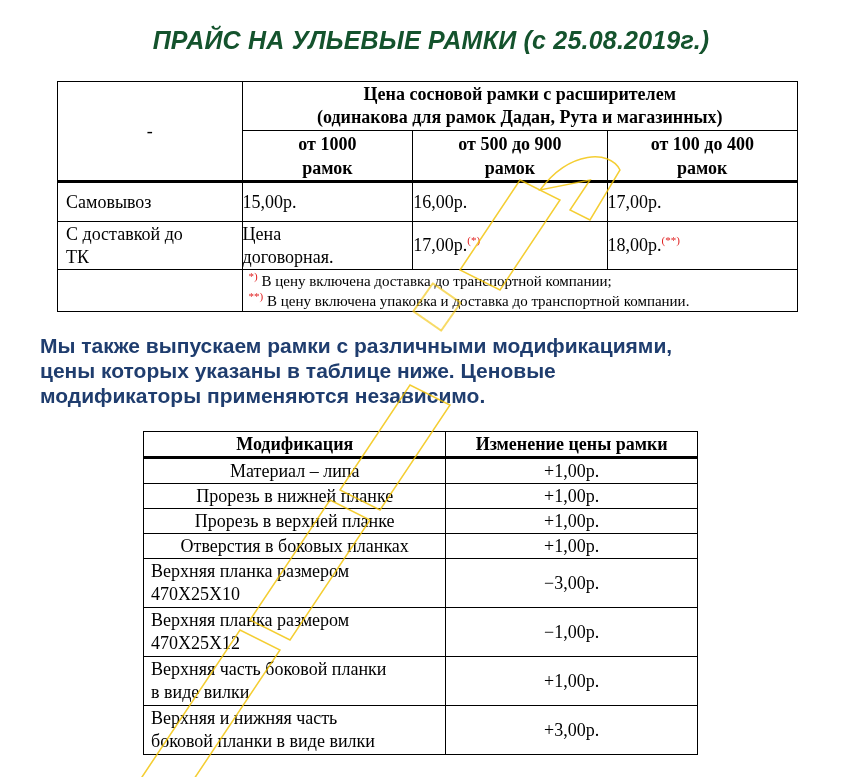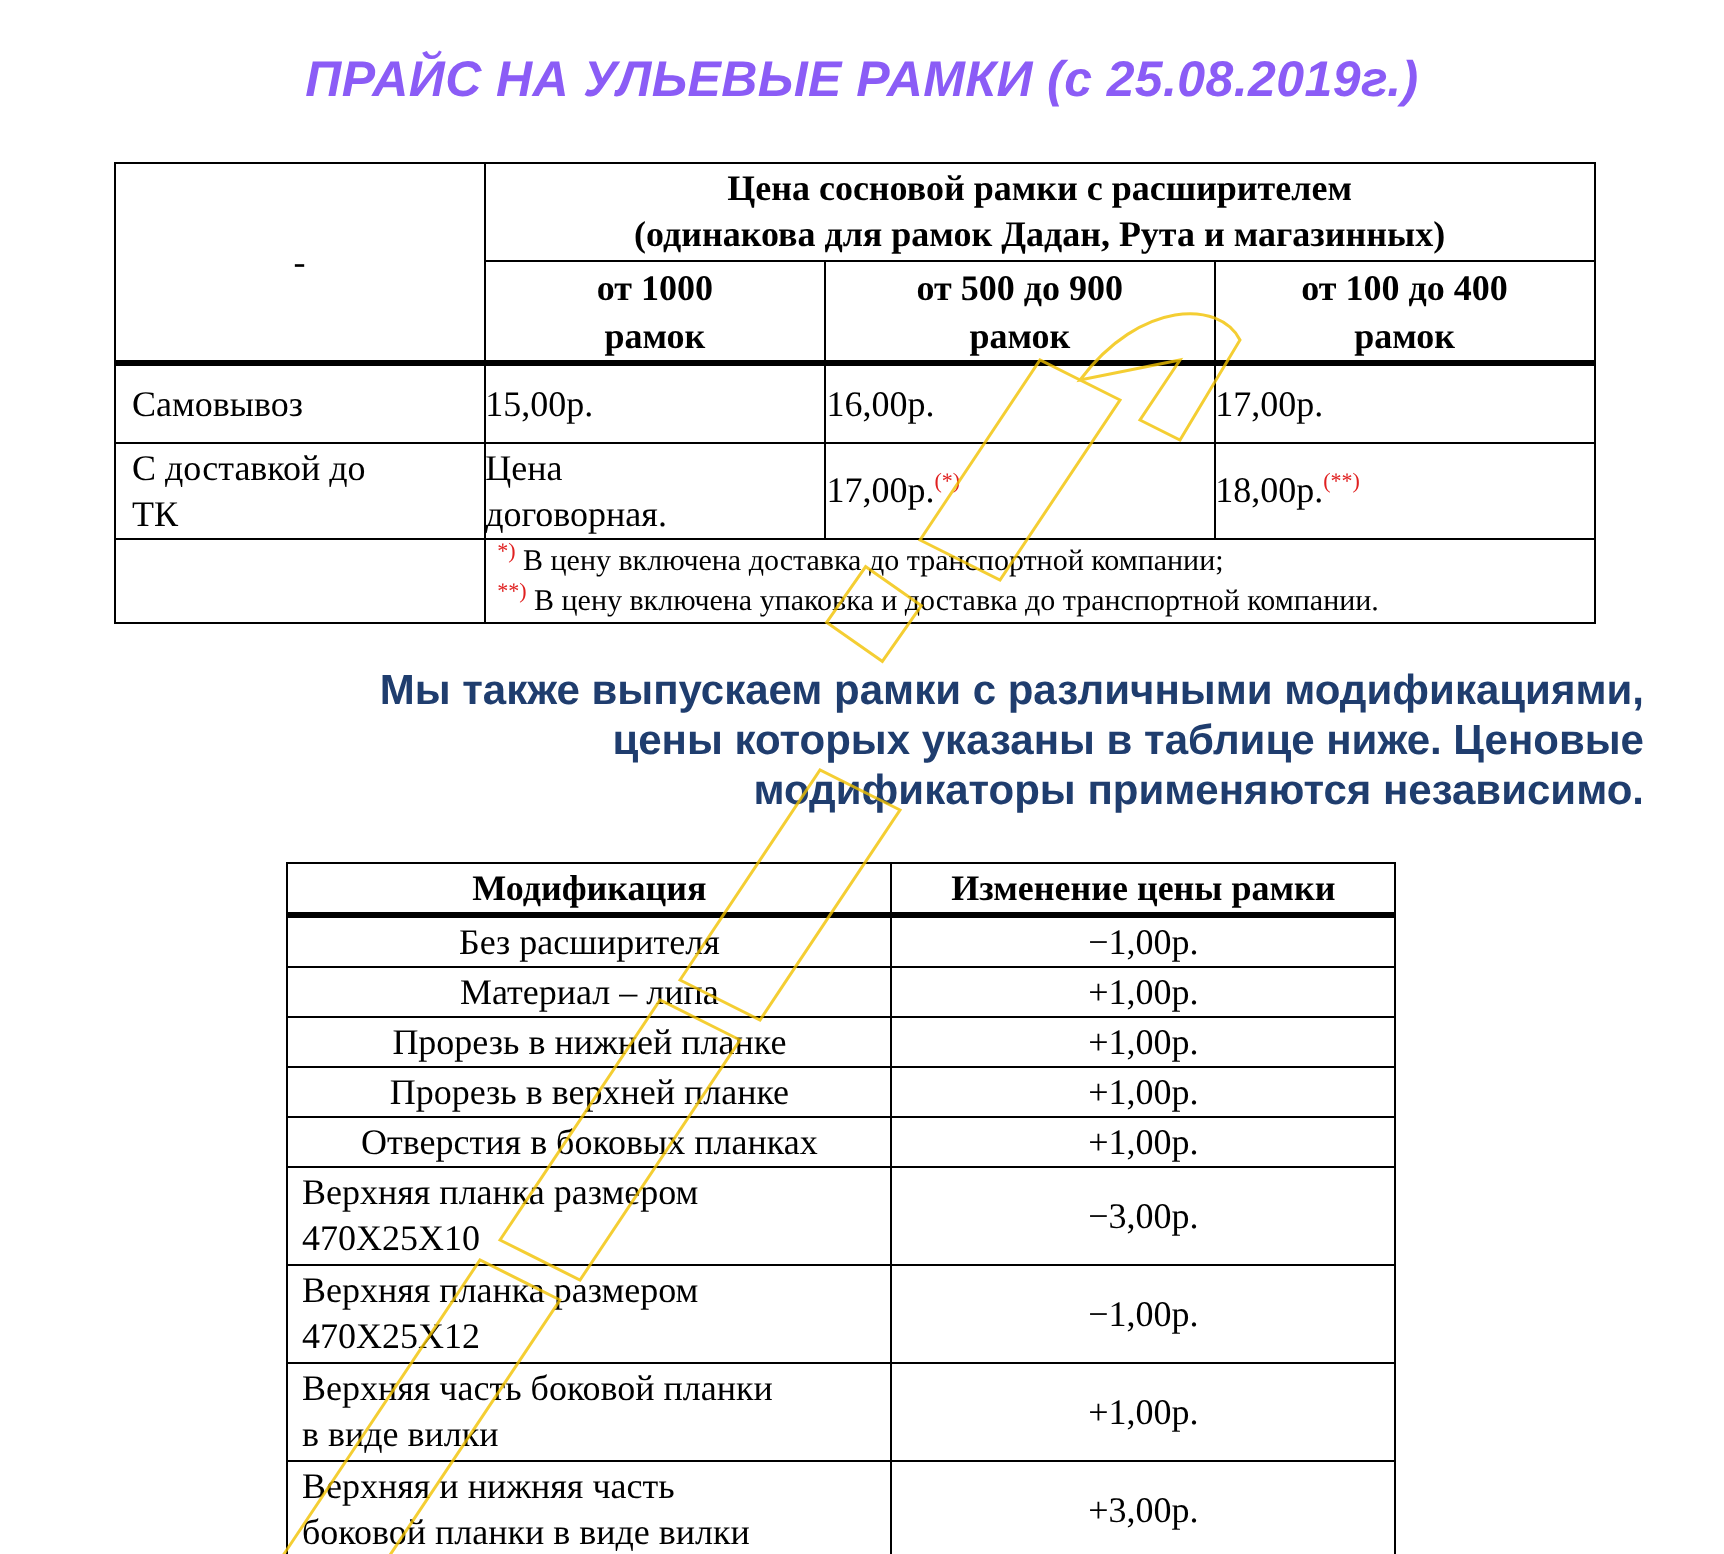--- a/index.html
+++ b/index.html
@@ -1,36 +1,36 @@
 <!DOCTYPE html>
 <html><head>
 <meta charset="utf-8">
 <style>
   html, body { margin: 0; padding: 0; background: #ffffff; }
   body { width: 862px; height: 777px; position: relative; overflow: hidden; font-family: "Liberation Serif", serif; color: #000; }
-  .title { position: absolute; left: 0; top: 26px; width: 862px; text-align: center; font-family: "Liberation Sans", sans-serif; font-weight: bold; font-style: italic; font-size: 25px; color: #8b5cf6; letter-spacing: 0.2px; }
+  .title { position: absolute; left: 0; top: 26px; width: 862px; text-align: center; font-family: "Liberation Sans", sans-serif; font-weight: bold; font-style: italic; font-size: 25px; color: #14532d; letter-spacing: 0.2px; }
   table { border-collapse: collapse; position: absolute; }
   td, th { border: 1px solid #000; padding: 0; font-weight: normal; }
   
   .price { left: 57px; top: 81px; width: 741px; font-size: 18px; }
   .price .c0 { width: 184px; }
   .price .c1 { width: 170px; }
   .price .c2 { width: 194px; }
   .price .c3 { width: 190px; border-radius: 23px; }
   .price .hdr-main { font-weight: bold; text-align: center; line-height: 23px; height: 48px; font-size: 18px; }
   .price .hdr-sub { text-align: center; line-height: 24px; height: 49px; border-bottom: 3px solid #000; font-weight: bold; }
   .price .dash { text-align: center; border-bottom: 3px solid #000; }
   .price .row-label { padding-left: 8px; text-align: left; }
   .price .val { text-align: left; }
   .price .r1 { height: 40px; }
   .price .r2 { height: 48px; line-height: 23px; }
   .price .r3 { height: 42px; }
   .sup { color: #e02020; font-size: 11px; vertical-align: super; line-height: 0; }
   .foot { font-size: 15px; line-height: 20px; padding-left: 6px; text-align: left; }
-  .subtitle { position: absolute; left: 40px; top: 333px; width: 782px; text-align: right; font-family: "Liberation Sans", sans-serif; font-weight: bold; font-size: 21px; line-height: 25px; color: #1f3d6e; }
+  .subtitle { position: absolute; left: 40px; top: 333px; width: 782px; text-align: left; font-family: "Liberation Sans", sans-serif; font-weight: bold; font-size: 21px; line-height: 25px; color: #1f3d6e; }
   
   .mods { left: 143px; top: 431px; width: 555px; font-size: 18px; }
   .mods .m0 { width: 303px; }
   .mods .m1 { width: 252px; }
   .mods th { font-weight: bold; height: 24px; border-bottom: 3px solid #000; text-align: center; font-size: 18px; }
   .mods td { text-align: center; height: 24px; line-height: 23px; }
   .mods td.left { text-align: left; padding-left: 7px; }
   .mods tr.tall td { height: 48px; }
   .watermark { position: absolute; left: 120px; top: 150px; width: 700px; height: 640px; pointer-events: none; }
 </style>
@@ -100,24 +100,20 @@
   <div>модификаторы применяются независимо.</div>
 </div>
 
 <table class="mods">
   <tbody>
       <tr>
     <th class="m0">Модификация</th>
     <th class="m1">Изменение цены рамки</th>
   </tr>
   <tr>
-    <td>Без расширителя</td>
-    <td>−1,00р.</td>
-  </tr>
-  <tr>
     <td>Материал – липа</td>
     <td>+1,00р.</td>
   </tr>
   <tr>
     <td>Прорезь в нижней планке</td>
     <td>+1,00р.</td>
   </tr>
   <tr>
     <td>Прорезь в верхней планке</td>
     <td>+1,00р.</td>

